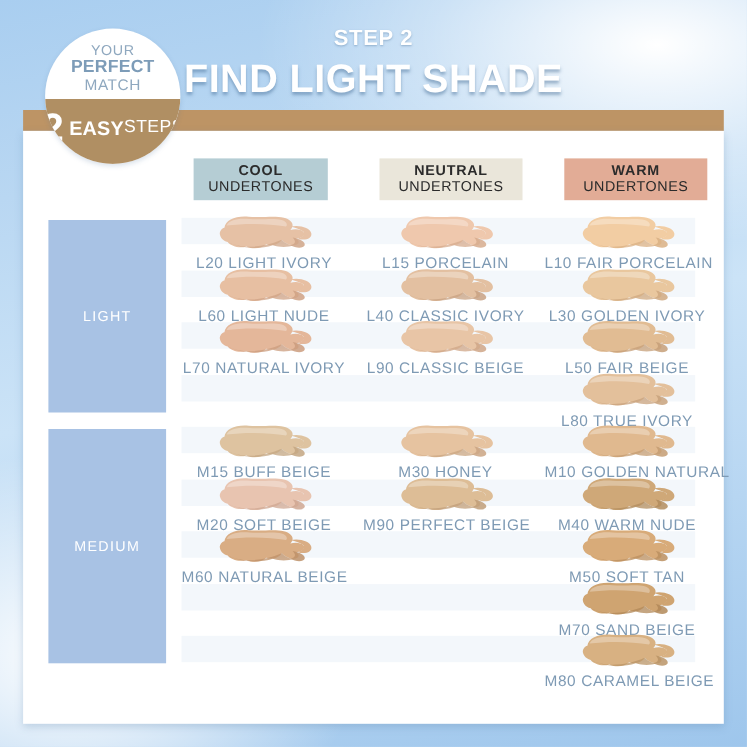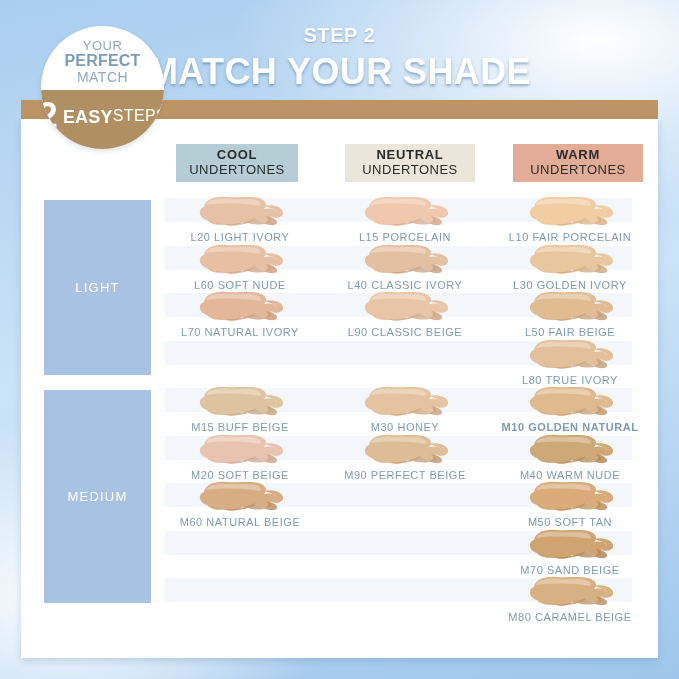--- a/index.html
+++ b/index.html
@@ -72,31 +72,31 @@
   .grplabel{font-size:13px;color:#ffffff;letter-spacing:1.2px;}
 
   
   .stripe{position:absolute;left:165px;width:467px;background:#f3f7fb;}
 
   
   .cell{position:absolute;width:150px;text-align:center;}
   .sw{position:relative;width:92px;height:34px;margin:0 auto;}
   .sw svg{display:block;width:92px;height:34px;}
   .cap{
-    margin-top:2px;font-size:11px;color:#7e9ab4;letter-spacing:.55px;white-space:nowrap;
+    margin-top:2px;font-size:14px;color:#7e9ab4;letter-spacing:.55px;white-space:nowrap;
   }
 </style>
 </head>
 <body>
 
 <div id="stage">
 
   <div class="hdr">
     <div class="step">STEP 2</div>
-    <div class="title">MATCH YOUR SHADE</div>
+    <div class="title">FIND LIGHT SHADE</div>
   </div>
 
   <div class="tanbar"></div>
 
   <div class="card"></div>
 
   <div id="layers">
       <div class="colhead" style="left: 176px; top: 144px; width: 122px; background: rgb(181, 205, 212);">
         <div class="ch-strong">COOL</div>
         <div class="ch-sub">UNDERTONES</div>
@@ -139,21 +139,21 @@
       <div class="cell" style="left: 165px; top: 242.5px; width: 150px;">
         <div class="sw">
           <svg viewBox="0 0 92 34">
             <path d="M10 12 C11 5, 20 1, 32 2 C45 3, 56 1, 64 3 C72 5, 74 10, 70 14 C74 13, 80 13, 82 16 C84 19, 80 22, 75 22 C79 24, 78 28, 73 28 C68 28, 64 25, 62 23 C60 27, 54 29, 48 27 C44 31, 36 32, 30 29 C24 31, 16 29, 13 25 C8 24, 5 19, 6 16 C7 13, 9 12, 10 12 Z" fill="#e7bfa2"></path>
             <path d="M12 10 C14 5, 22 3, 33 4 C45 5, 55 3, 62 5 C66 6, 68 9, 66 11 C50 8, 28 8, 12 10 Z" fill="#ffffff" opacity="0.30"></path>
             <path d="M13 25 C24 31, 44 31, 62 23 C64 25, 68 28, 73 28 C68 30, 60 30, 54 28 C42 32, 24 31, 13 25 Z" fill="#cfa184" opacity="0.75"></path>
             <path d="M70 11 C78 9, 88 12, 89 17 C90 22, 83 24, 77 22 C82 20, 84 17, 81 15 C78 13, 73 12, 70 11 Z" fill="#e7bfa2"></path>
             <path d="M72 21 C78 22, 84 25, 83 28 C82 31, 75 31, 70 28 C74 27, 76 25, 72 21 Z" fill="#cfa184" opacity="0.85"></path>
           </svg>
         </div>
-        <div class="cap" style="color: rgb(126, 154, 180);">L60 SOFT NUDE</div>
+        <div class="cap" style="color: rgb(126, 154, 180);">L60 LIGHT NUDE</div>
       </div>
       <div class="cell" style="left: 165px; top: 290px; width: 150px;">
         <div class="sw">
           <svg viewBox="0 0 92 34">
             <path d="M10 12 C11 5, 20 1, 32 2 C45 3, 56 1, 64 3 C72 5, 74 10, 70 14 C74 13, 80 13, 82 16 C84 19, 80 22, 75 22 C79 24, 78 28, 73 28 C68 28, 64 25, 62 23 C60 27, 54 29, 48 27 C44 31, 36 32, 30 29 C24 31, 16 29, 13 25 C8 24, 5 19, 6 16 C7 13, 9 12, 10 12 Z" fill="#e4b79a"></path>
             <path d="M12 10 C14 5, 22 3, 33 4 C45 5, 55 3, 62 5 C66 6, 68 9, 66 11 C50 8, 28 8, 12 10 Z" fill="#ffffff" opacity="0.30"></path>
             <path d="M13 25 C24 31, 44 31, 62 23 C64 25, 68 28, 73 28 C68 30, 60 30, 54 28 C42 32, 24 31, 13 25 Z" fill="#cb9c7e" opacity="0.75"></path>
             <path d="M70 11 C78 9, 88 12, 89 17 C90 22, 83 24, 77 22 C82 20, 84 17, 81 15 C78 13, 73 12, 70 11 Z" fill="#e4b79a"></path>
             <path d="M72 21 C78 22, 84 25, 83 28 C82 31, 75 31, 70 28 C74 27, 76 25, 72 21 Z" fill="#cb9c7e" opacity="0.85"></path>
           </svg>
@@ -307,21 +307,21 @@
       <div class="cell" style="left: 495px; top: 385px; width: 150px;">
         <div class="sw">
           <svg viewBox="0 0 92 34">
             <path d="M10 12 C11 5, 20 1, 32 2 C45 3, 56 1, 64 3 C72 5, 74 10, 70 14 C74 13, 80 13, 82 16 C84 19, 80 22, 75 22 C79 24, 78 28, 73 28 C68 28, 64 25, 62 23 C60 27, 54 29, 48 27 C44 31, 36 32, 30 29 C24 31, 16 29, 13 25 C8 24, 5 19, 6 16 C7 13, 9 12, 10 12 Z" fill="#e0b98f"></path>
             <path d="M12 10 C14 5, 22 3, 33 4 C45 5, 55 3, 62 5 C66 6, 68 9, 66 11 C50 8, 28 8, 12 10 Z" fill="#ffffff" opacity="0.30"></path>
             <path d="M13 25 C24 31, 44 31, 62 23 C64 25, 68 28, 73 28 C68 30, 60 30, 54 28 C42 32, 24 31, 13 25 Z" fill="#c49c72" opacity="0.75"></path>
             <path d="M70 11 C78 9, 88 12, 89 17 C90 22, 83 24, 77 22 C82 20, 84 17, 81 15 C78 13, 73 12, 70 11 Z" fill="#e0b98f"></path>
             <path d="M72 21 C78 22, 84 25, 83 28 C82 31, 75 31, 70 28 C74 27, 76 25, 72 21 Z" fill="#c49c72" opacity="0.85"></path>
           </svg>
         </div>
-        <div class="cap" style="color: rgb(126, 154, 180); font-weight: bold;">M10 GOLDEN NATURAL</div>
+        <div class="cap" style="color: rgb(126, 154, 180);">M10 GOLDEN NATURAL</div>
       </div>
       <div class="cell" style="left: 495px; top: 432.5px; width: 150px;">
         <div class="sw">
           <svg viewBox="0 0 92 34">
             <path d="M10 12 C11 5, 20 1, 32 2 C45 3, 56 1, 64 3 C72 5, 74 10, 70 14 C74 13, 80 13, 82 16 C84 19, 80 22, 75 22 C79 24, 78 28, 73 28 C68 28, 64 25, 62 23 C60 27, 54 29, 48 27 C44 31, 36 32, 30 29 C24 31, 16 29, 13 25 C8 24, 5 19, 6 16 C7 13, 9 12, 10 12 Z" fill="#cfa878"></path>
             <path d="M12 10 C14 5, 22 3, 33 4 C45 5, 55 3, 62 5 C66 6, 68 9, 66 11 C50 8, 28 8, 12 10 Z" fill="#ffffff" opacity="0.30"></path>
             <path d="M13 25 C24 31, 44 31, 62 23 C64 25, 68 28, 73 28 C68 30, 60 30, 54 28 C42 32, 24 31, 13 25 Z" fill="#b28c5d" opacity="0.75"></path>
             <path d="M70 11 C78 9, 88 12, 89 17 C90 22, 83 24, 77 22 C82 20, 84 17, 81 15 C78 13, 73 12, 70 11 Z" fill="#cfa878"></path>
             <path d="M72 21 C78 22, 84 25, 83 28 C82 31, 75 31, 70 28 C74 27, 76 25, 72 21 Z" fill="#b28c5d" opacity="0.85"></path>
           </svg>

